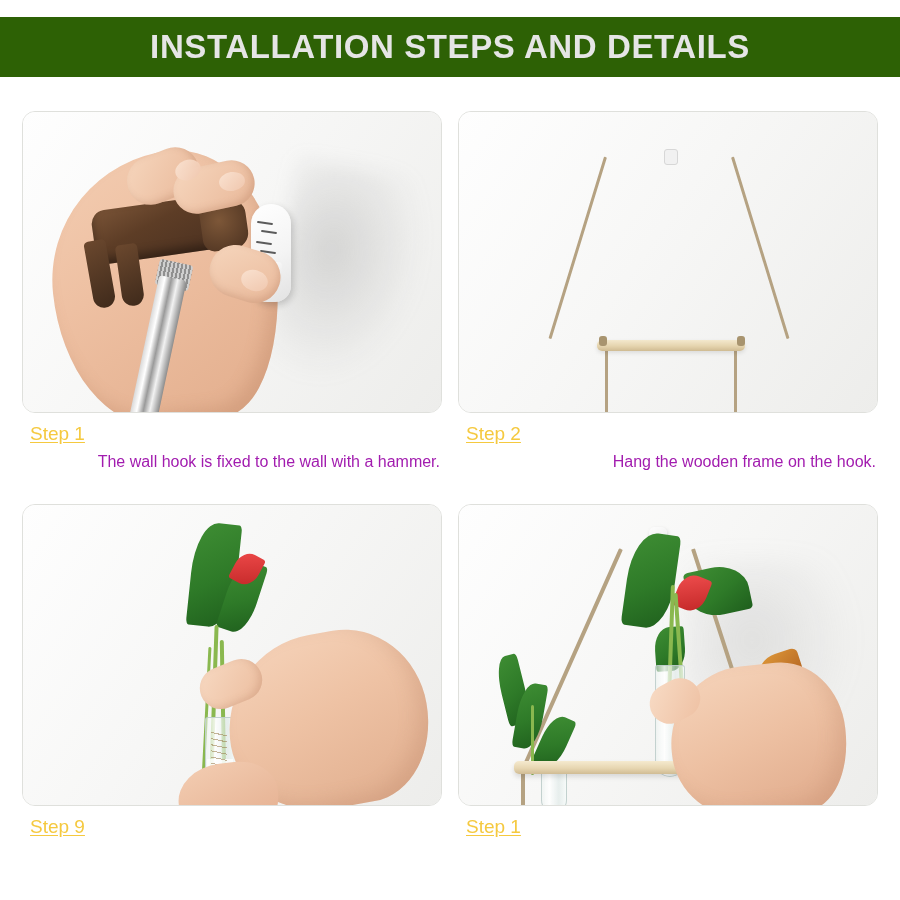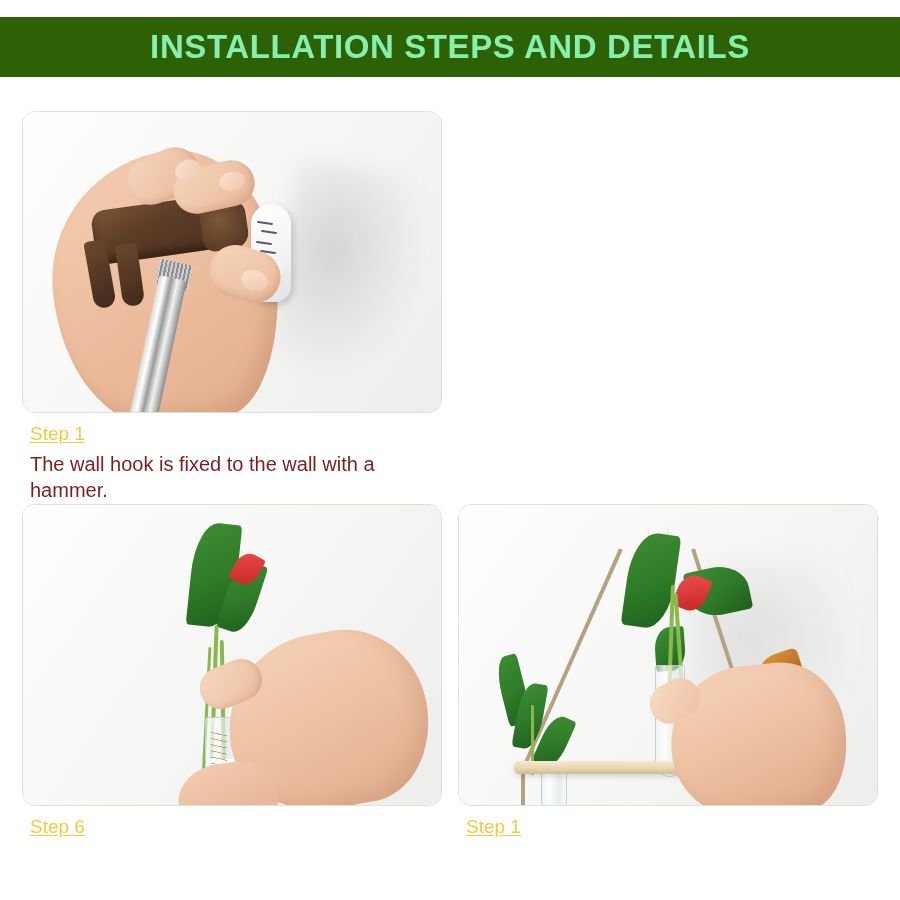--- a/index.html
+++ b/index.html
@@ -21,21 +21,21 @@
     left: 0;
     top: 17px;
     width: 900px;
     height: 60px;
     background: #2d6105;
     display: flex;
     align-items: center;
     justify-content: center;
   }
   .header-title {
-    color: #86efac;
+    color: #e5e5e5;
     font-size: 33px;
     font-weight: bold;
     letter-spacing: 0.6px;
     white-space: nowrap;
     font-family: "Liberation Sans", sans-serif;
   }
 
   
   .steps-grid {
     position: absolute;
@@ -72,25 +72,26 @@
     margin: 10px 0 0 8px;
     font-size: 19px;
     color: #f5c93f;
     text-decoration: underline;
     text-underline-offset: 2px;
     font-family: "Liberation Sans", sans-serif;
     display: inline-block;
   }
   .step-desc {
     margin: 6px 0 0 8px;
-    font-size: 20px;
+    font-size: 16px;
     line-height: 1.32;
-    color: #7f1d1d;
+    color: #a21caf;
     width: 410px;
     font-family: "Liberation Sans", sans-serif;
+    text-align: right;
   }
 
   
   .wall-plain {
     position: absolute;
     inset: 0;
     background: linear-gradient(125deg, #fefefe 0%, #f7f7f6 45%, #ededeb 100%);
   }
   .p1-shadow {
     position: absolute;
@@ -443,40 +444,59 @@
         <div class="p1-pin p1-pin3"></div>
         <div class="p1-pin p1-pin4"></div>
         <div class="p1-finger p1-f3"></div>
         <div class="p1-nail p1-n3"></div>
       </div>
     </div>
     <div class="step-label">Step 1</div>
     <div class="step-desc">The wall hook is fixed to the wall with a hammer.</div>
   </div>
 
+  <div class="step-cell cell-r0 cell-c1">
+    <div class="photo">
+      <div class="photo-inner">
+        <div class="wall-plain"></div>
+        <div class="p2-hook"></div>
+        <div class="rope p2-rope-l"></div>
+        <div class="rope p2-rope-r"></div>
+        <div class="rope p2-rope-sl"></div>
+        <div class="rope p2-rope-sr"></div>
+        <div class="dowel p2-dowel1"></div>
+
+        <div class="knot" style="left:140px; top:224px;"></div>
+        <div class="knot" style="left:278px; top:224px;"></div>
+
+      </div>
+    </div>
+    <div class="step-label">Step 2</div>
+    <div class="step-desc">Hang the wooden frame on the hook.</div>
+  </div>
 
   <div class="step-cell cell-r1 cell-c0">
     <div class="photo">
       <div class="photo-inner">
         <div class="wall-plain"></div>
         <div class="leaf p3-leaf1"></div>
         <div class="leaf p3-leaf2"></div>
         <div class="p3-flower"></div>
         <div class="stem p3-stem1"></div>
         <div class="stem p3-stem2"></div>
         <div class="stem p3-stem3"></div>
         <div class="tube p3-tube"></div>
         <div class="p3-tube-water"></div>
         <div class="p3-roots"></div>
         <div class="p3-hand"></div>
         <div class="p3-thumb"></div>
         <div class="p3-hand2"></div>
       </div>
     </div>
-    <div class="step-label">Step 6</div>
+    <div class="step-label">Step 9</div>
   </div>
 
   <div class="step-cell cell-r1 cell-c1">
     <div class="photo">
       <div class="photo-inner">
         <div class="wall-plain"></div>
         <div class="p4-shadow"></div>
         <div class="p4-hook"></div>
         <div class="rope p4-rope-l"></div>
         <div class="rope p4-rope-r"></div>

